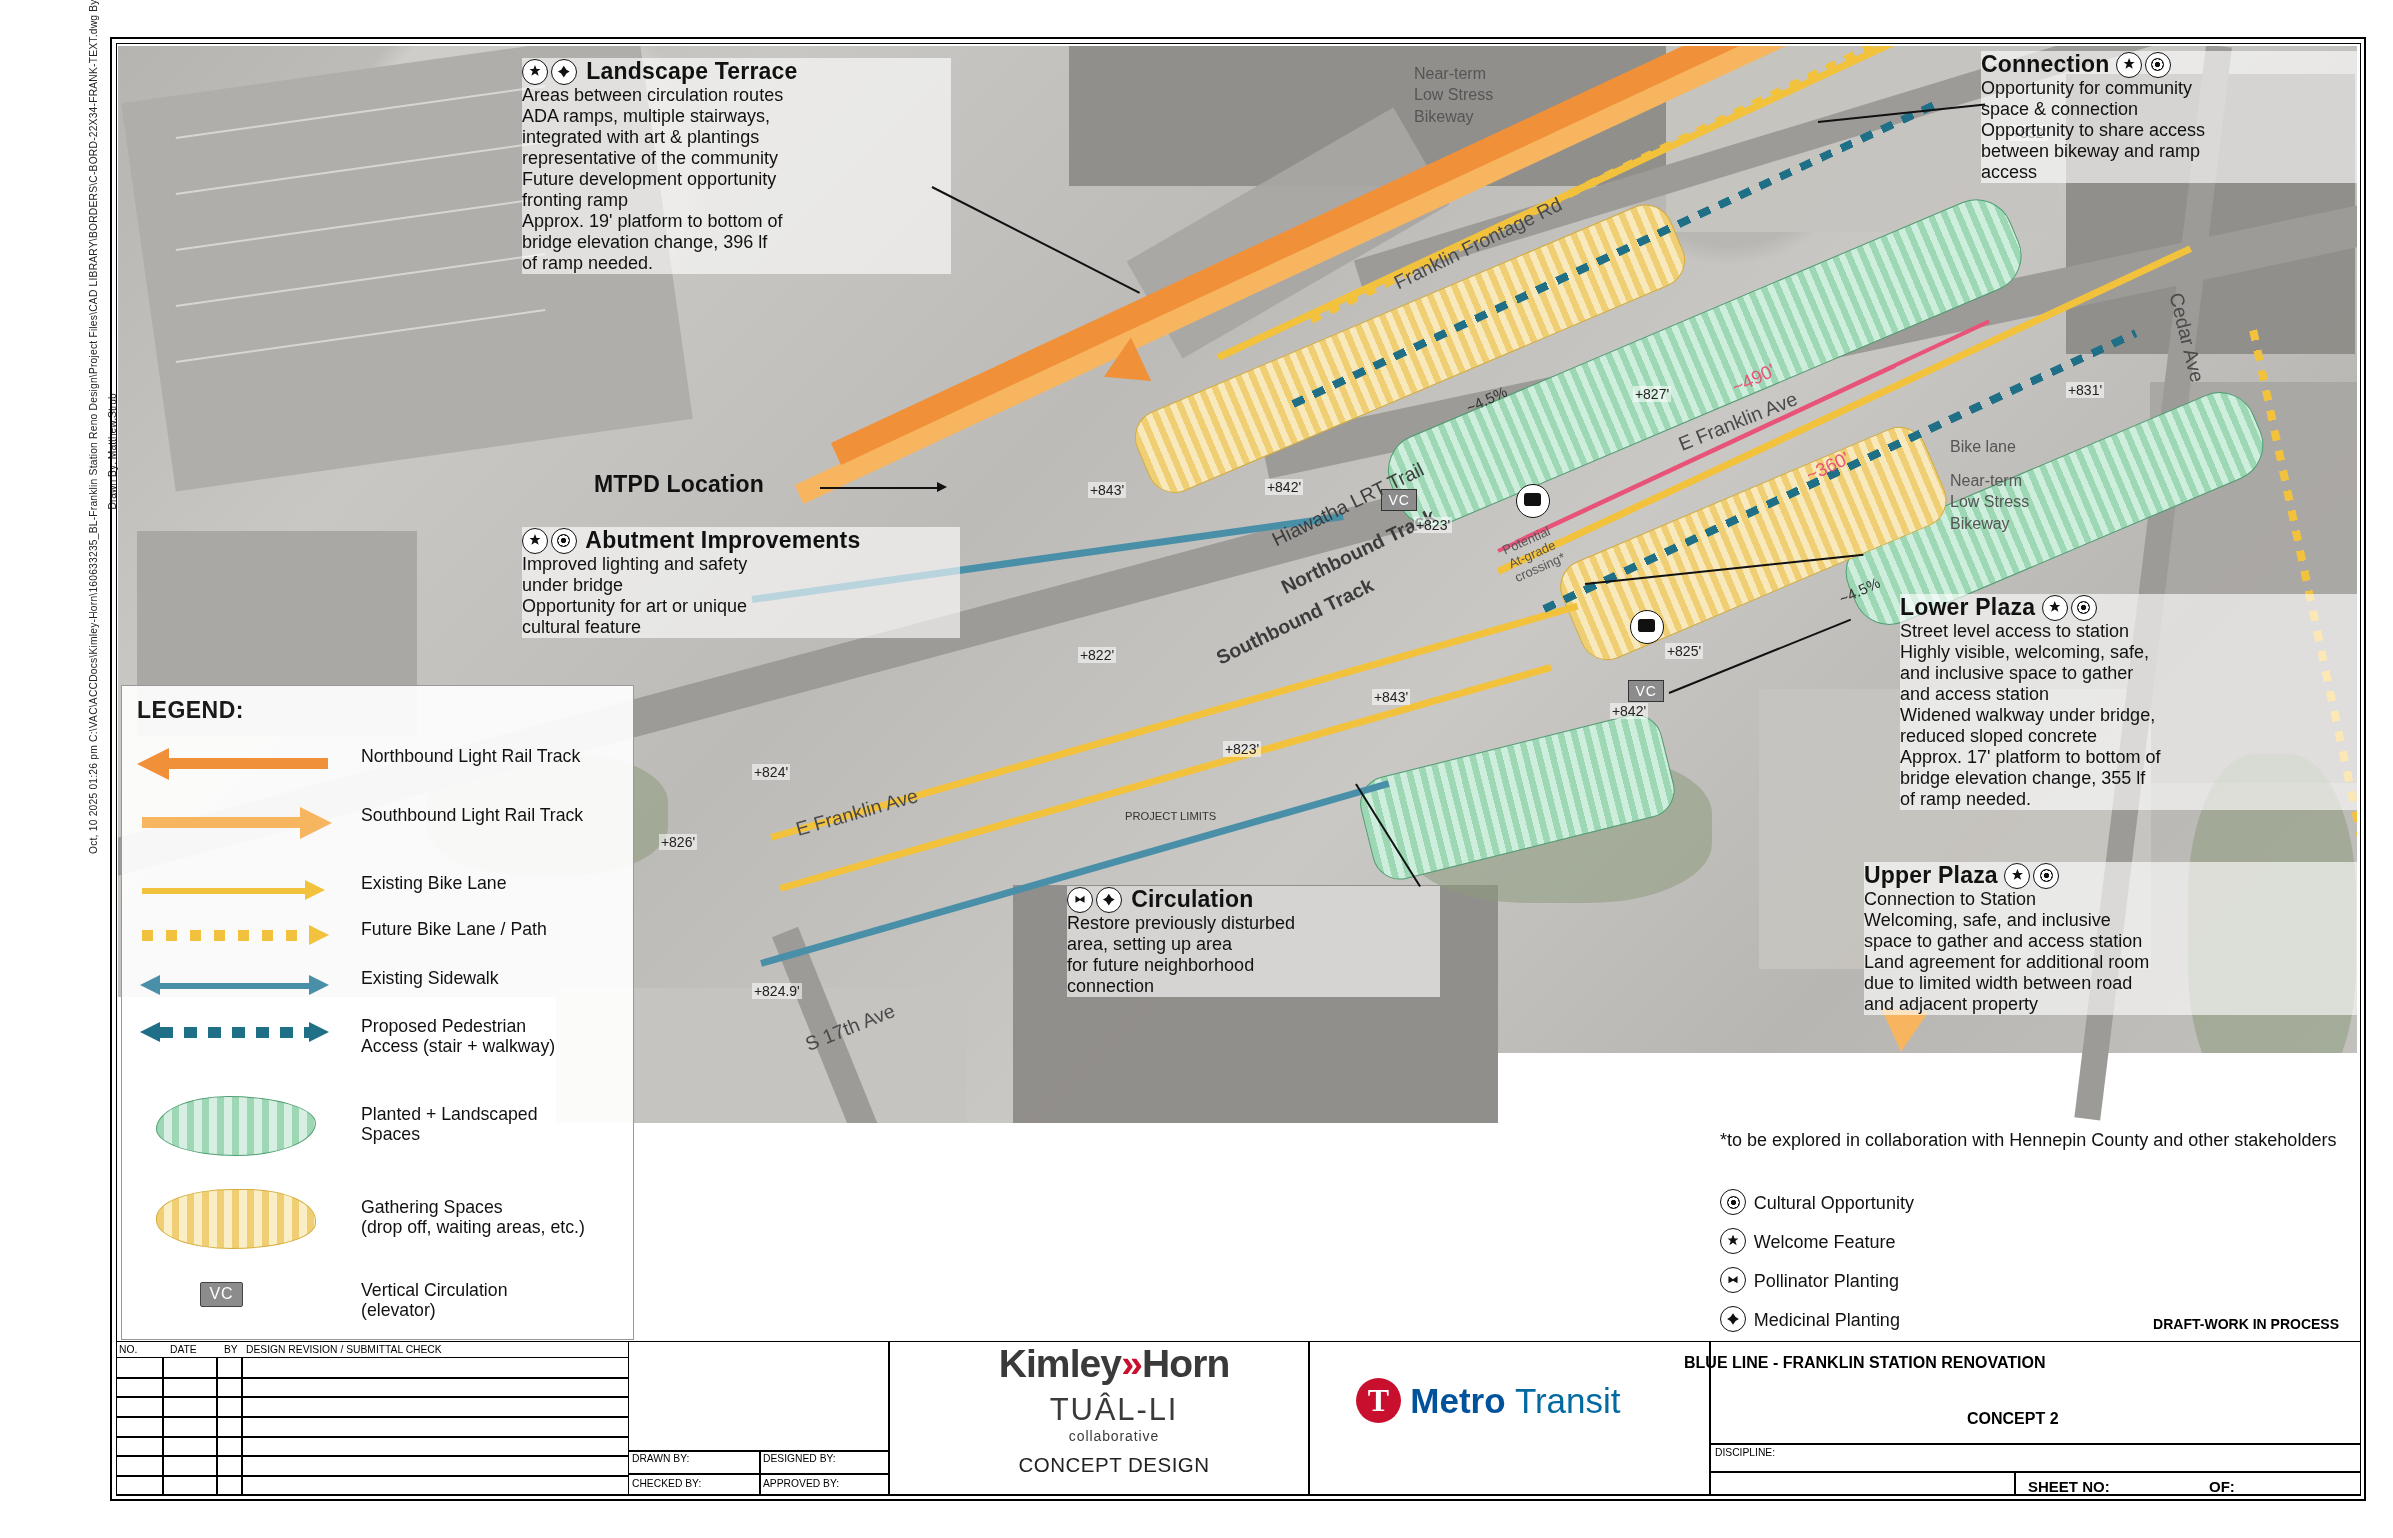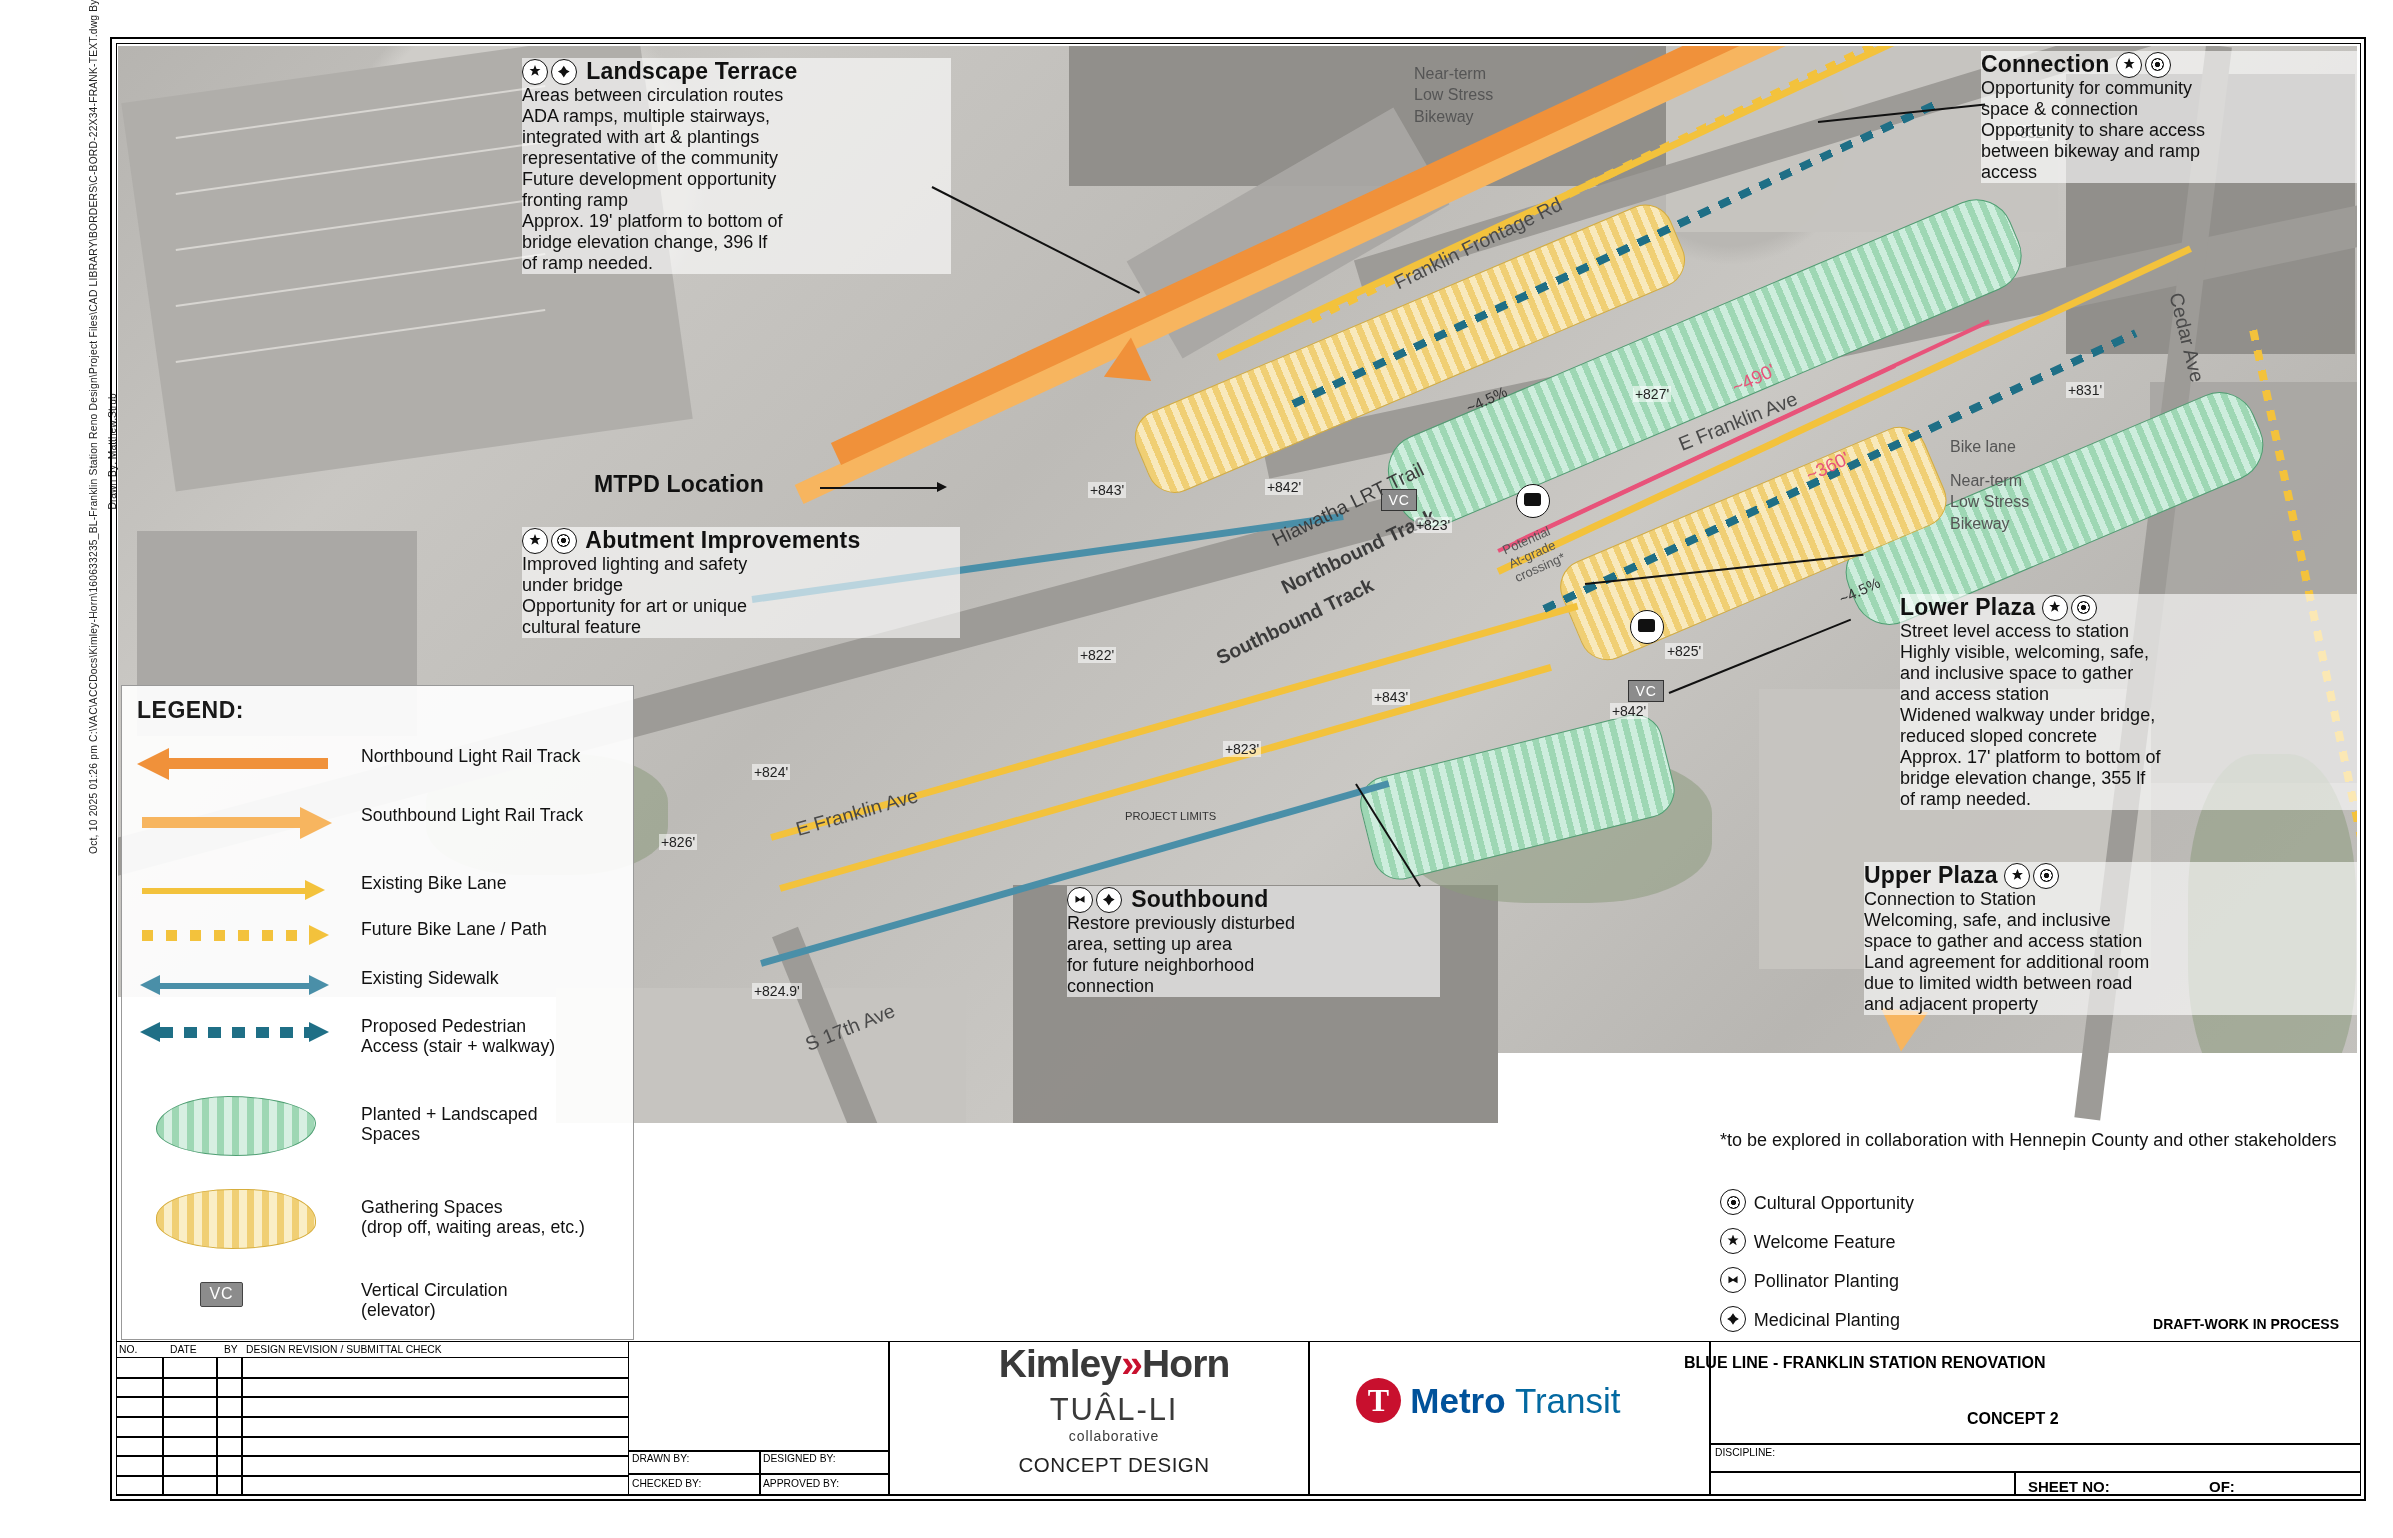--- a/index.html
+++ b/index.html
@@ -244,21 +244,21 @@
     </div>
     <div class="bd" style="white-space:pre-line;">Improved lighting and safety
 under bridge
 Opportunity for art or unique
 cultural feature</div>
   </div>
 
   <div class="callout shade" style="left:1067px;top:886px;width:373px;">
     <div class="hd">
       <span class="ic ic-pollinator"></span><span class="ic ic-medicinal"></span>
-      <span>Southbound</span>
+      <span>Circulation</span>
     </div>
     <div class="bd" style="white-space:pre-line;">Restore previously disturbed
 area, setting up area
 for future neighborhood
 connection</div>
   </div>
   <div class="leadline" style="left:1356px;top:783px;width:121px;transform:rotate(58deg);"></div>
 
   <div class="callout shade" style="left:1981px;top:51px;width:382px;">
     <div class="hd">

